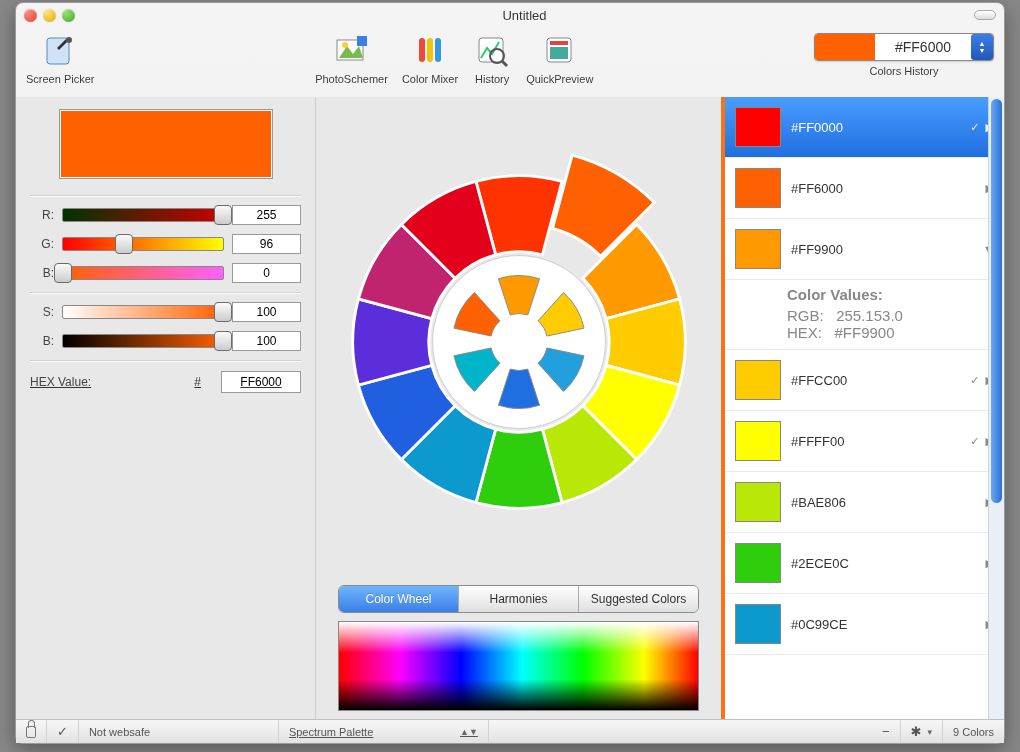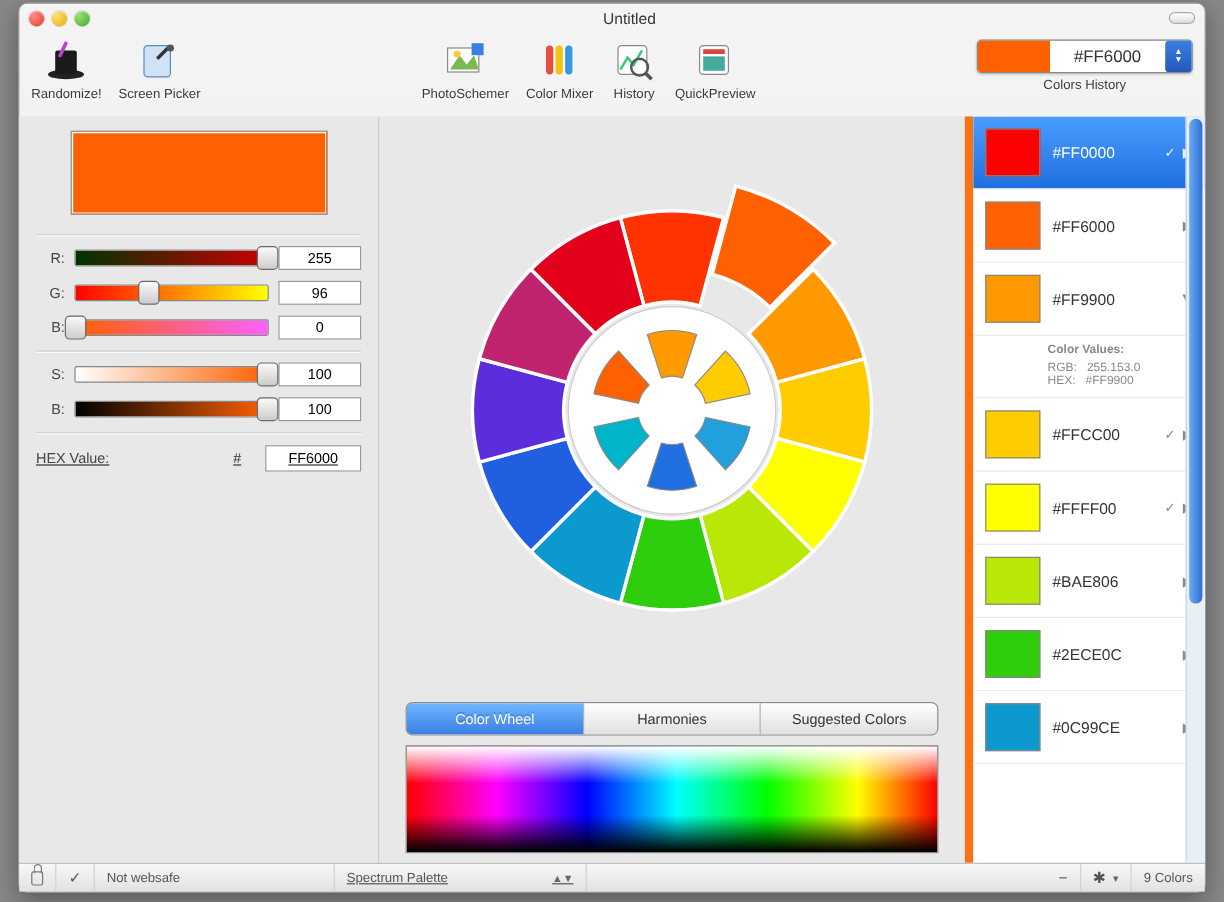--- a/index.html
+++ b/index.html
@@ -94,40 +94,40 @@
   }
   .seg { flex:1; display:flex; align-items:center; justify-content:center; font-size:12px; background:linear-gradient(#fefefe,#e0e0e0); border-right:1px solid #aaa; color:#333;}
   .seg:last-child{border-right:none;}
   .seg.active{ background:linear-gradient(#6fb6ff,#3a7fe5); color:#fff; text-shadow:0 -1px 0 rgba(0,0,0,.2);}
   .spectrum {
     height: 90px; margin: 0 10px; border:1px solid #888;
     background: linear-gradient(to bottom, rgba(255,255,255,1) 0%, rgba(255,255,255,0) 35%, rgba(0,0,0,0) 65%, rgba(0,0,0,1) 100%),
                 linear-gradient(to right, #ff0000 0%, #ff00ff 17%, #0000ff 34%, #00ffff 51%, #00ff00 68%, #ffff00 85%, #ff0000 100%);
   }
   .right-panel {
-    width: 200px;
-    border-left: 7px solid #f97316;
+    width: 283px;
+    border-left: 4px solid #f97316;
     background:#fff;
     display:flex; flex-direction:column;
     position:relative;
   }
   .hist-list { flex:1; overflow:auto; }
   .hist-row {
     display:flex; align-items:center; gap:10px;
     padding: 10px 10px;
     border-bottom:1px solid #eaeaea;
   }
   .hist-row.sel { background:linear-gradient(#4a9dff,#1f6fe0); color:#fff; }
   .hist-sw { width:46px; height:40px; border:1px solid #888; }
   .hist-code { flex:1; font-size:13px; }
   .hist-act { display:flex; gap:6px; font-size:11px; color:#888; }
   .hist-row.sel .hist-act{ color:#eaf3ff; }
   .hist-details {
     padding:6px 10px 8px 62px;
-    color:#888; font-size:10px;
+    color:#888; font-size:15px;
     border-bottom:1px solid #eaeaea;
   }
   .rscroll { position:absolute; top:0; right:0; bottom:0; width:16px; background:#e9eff7; border-left:1px solid #c9d5e6; }
   .rscroll-thumb { position:absolute; left:2px; right:2px; top:2px; height:65%; background:linear-gradient(to right,#6aa9f3,#2d6fd4); border-radius:6px; }
   .statusbar {
     position:absolute; left:0; right:0; bottom:0; height:24px;
     background:linear-gradient(#f7f7f7,#e2e2e2);
     border-top:1px solid #c0c0c0;
     display:flex; align-items:center; font-size:11px; color:#555;
   }
@@ -148,30 +148,20 @@
       <div class="tl r"></div>
       <div class="tl y"></div>
       <div class="tl g"></div>
     </div>
     <div class="title">Untitled</div>
     <div class="tb-pill"></div>
   </div>
 
   <div class="toolbar">
     <div class="tb-group">
-      <div class="tb-item">
-        <div class="tb-icon">
-          <svg width="38" height="38" viewBox="0 0 38 38">
-              <ellipse cx="19" cy="30" rx="15" ry="4" fill="#222"></ellipse>
-              <rect x="10" y="10" width="18" height="20" rx="2" fill="#1a1a1a"></rect>
-              <rect x="15" y="2" width="3" height="14" rx="1" fill="#c33bd6" transform="rotate(25 16 9)"></rect>
-            </svg>
-        </div>
-        <div class="tb-label">Randomize!</div>
-      </div>
       <div class="tb-item">
         <div class="tb-icon">
           <svg width="38" height="38" viewBox="0 0 38 38">
               <rect x="6" y="6" width="22" height="26" rx="3" fill="#cfe2f6" stroke="#5a8ac6"></rect>
               <path d="M28 8 L18 18 L16 16 L26 6 Z" fill="#333"></path>
               <circle cx="28" cy="8" r="3" fill="#555"></circle>
             </svg>
         </div>
         <div class="tb-label">Screen Picker</div>
       </div>

